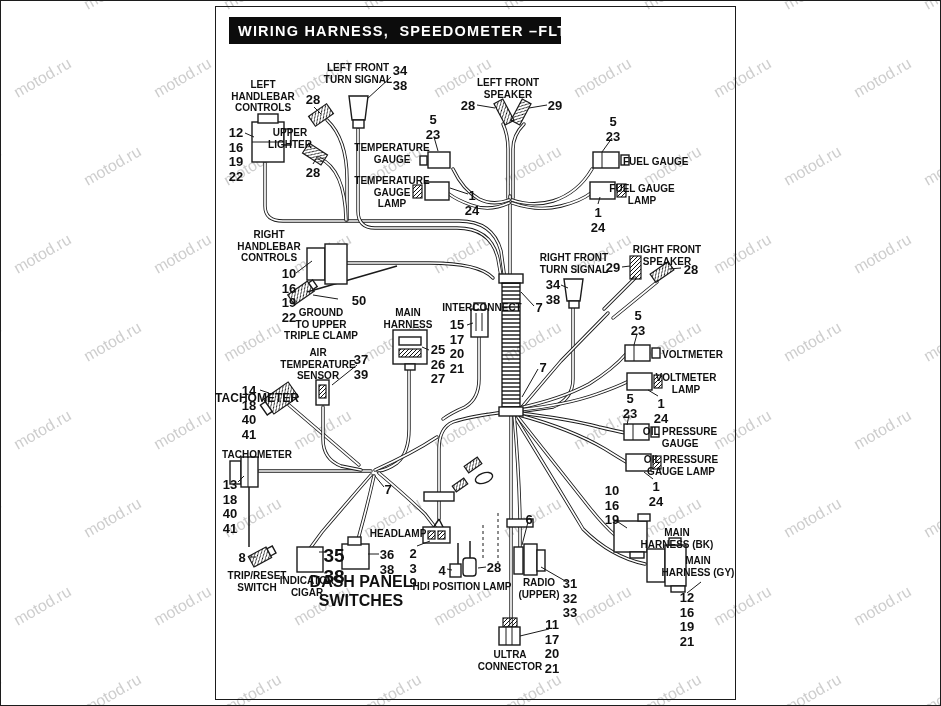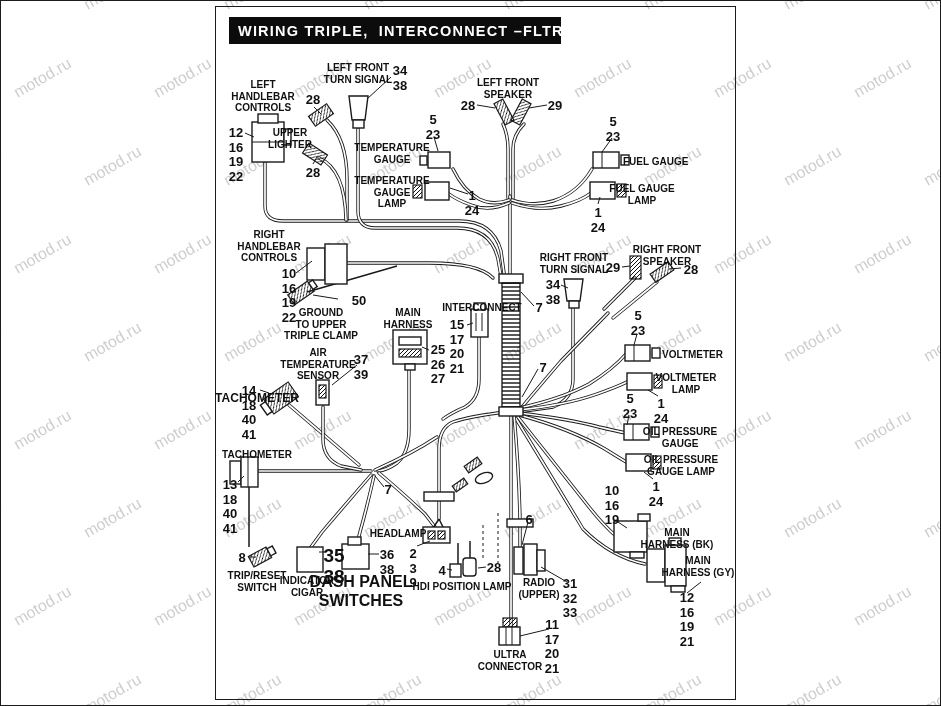--- a/index.html
+++ b/index.html
@@ -529,16 +529,16 @@
 33</div>
       <div class="lbl num" style="left: 551px; top: 617px; font-size: 13px; text-align: center; transform: translateX(-50%);">11
 17
 20
 21</div>
       <div class="lbl" style="left: 509px; top: 648px; font-size: 10px; text-align: center; transform: translateX(-50%);">ULTRA
 CONNECTOR</div>
     </div>
 
   <div class="titlebar">
-    <span>WIRING TRIPLE,  INTERCONNECT –FLTRI</span>
+    <span>WIRING HARNESS,  SPEEDOMETER –FLTRI</span>
   </div>
 
 </div>
 
 </body></html>

